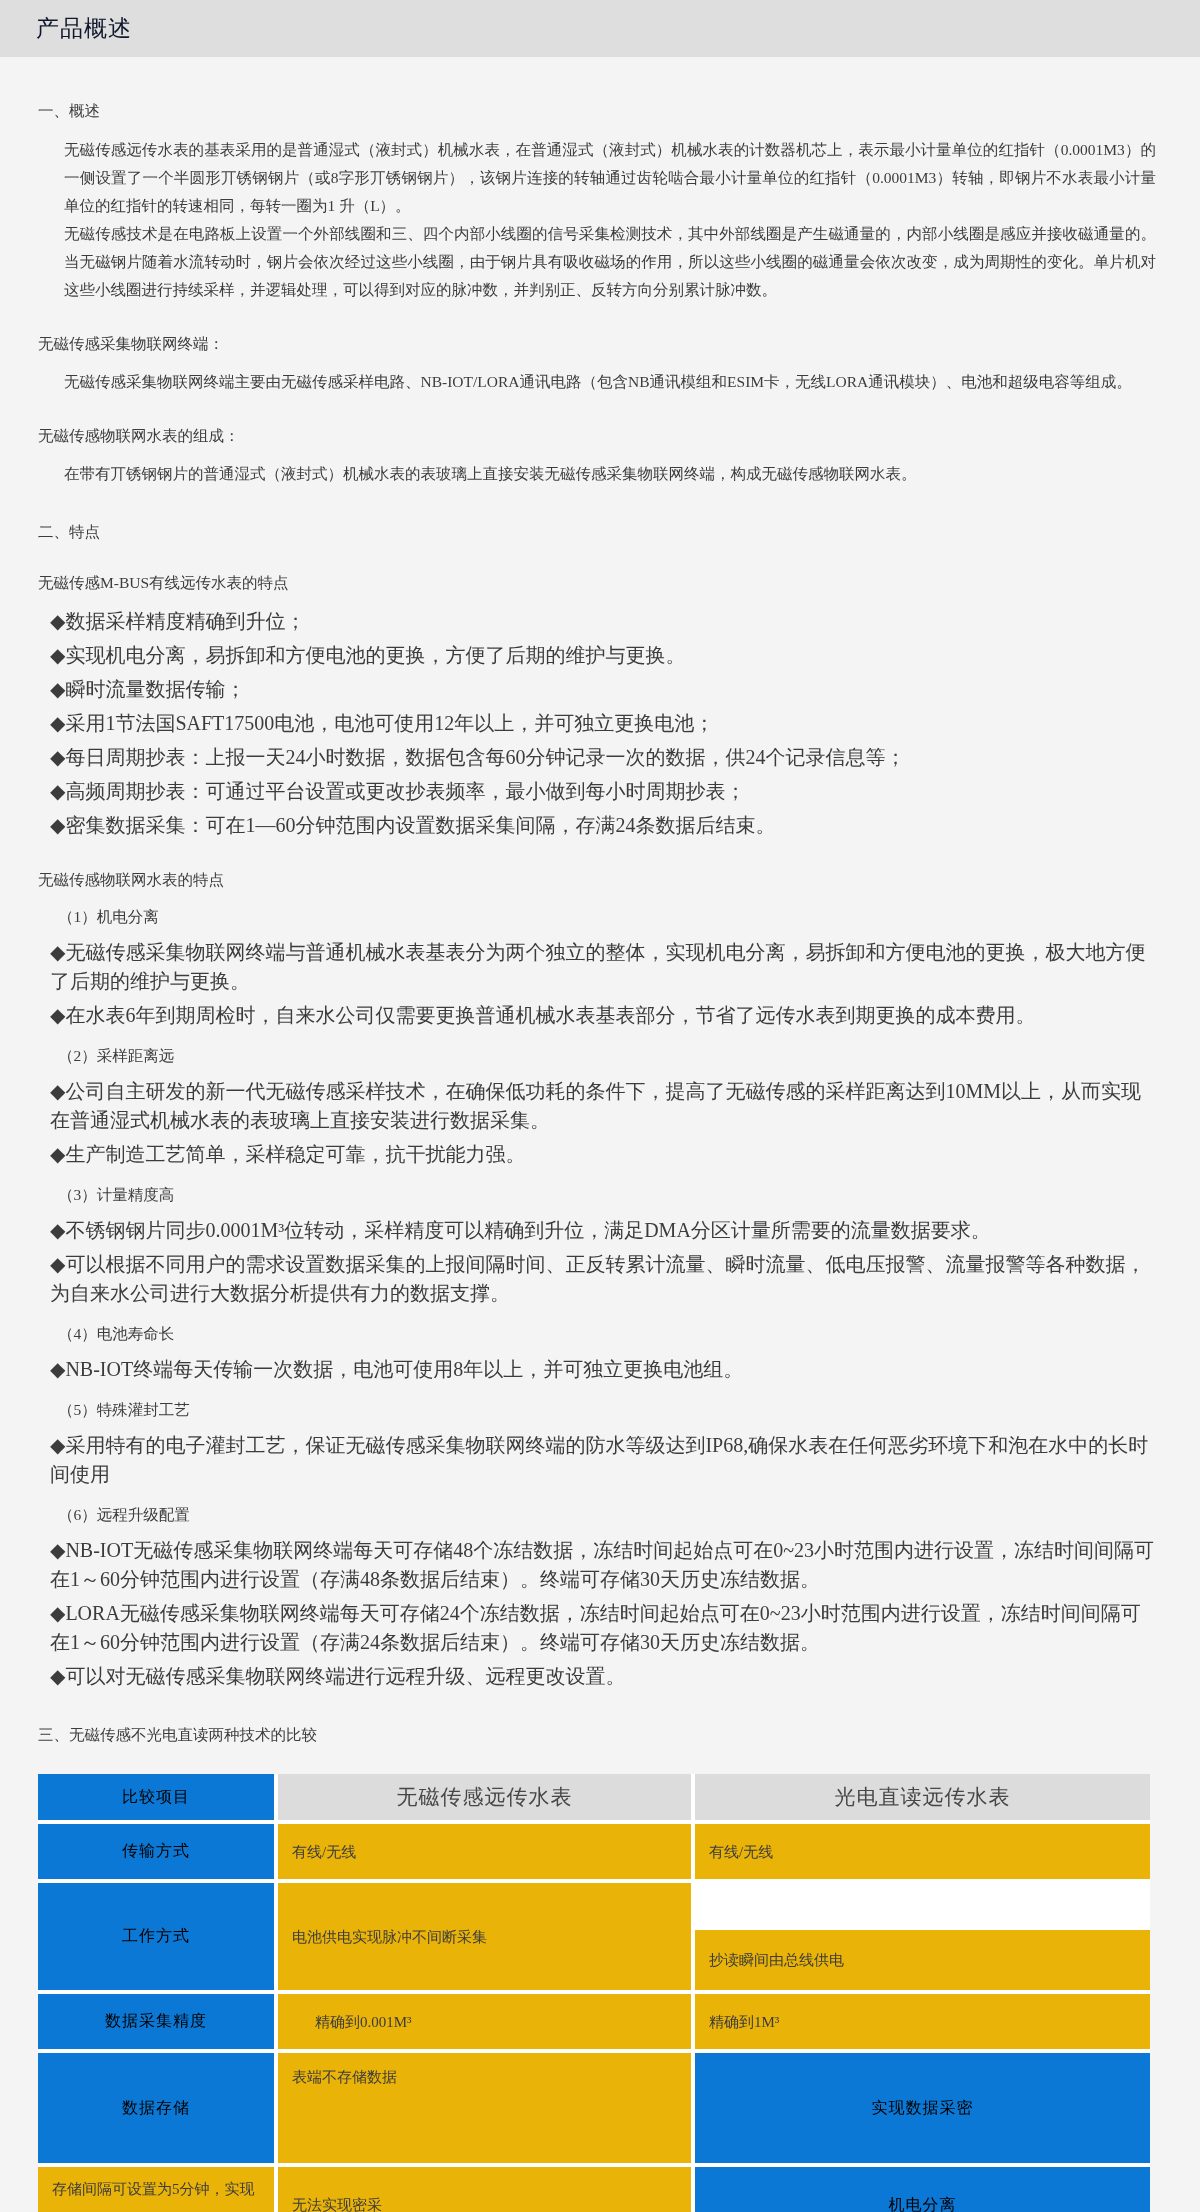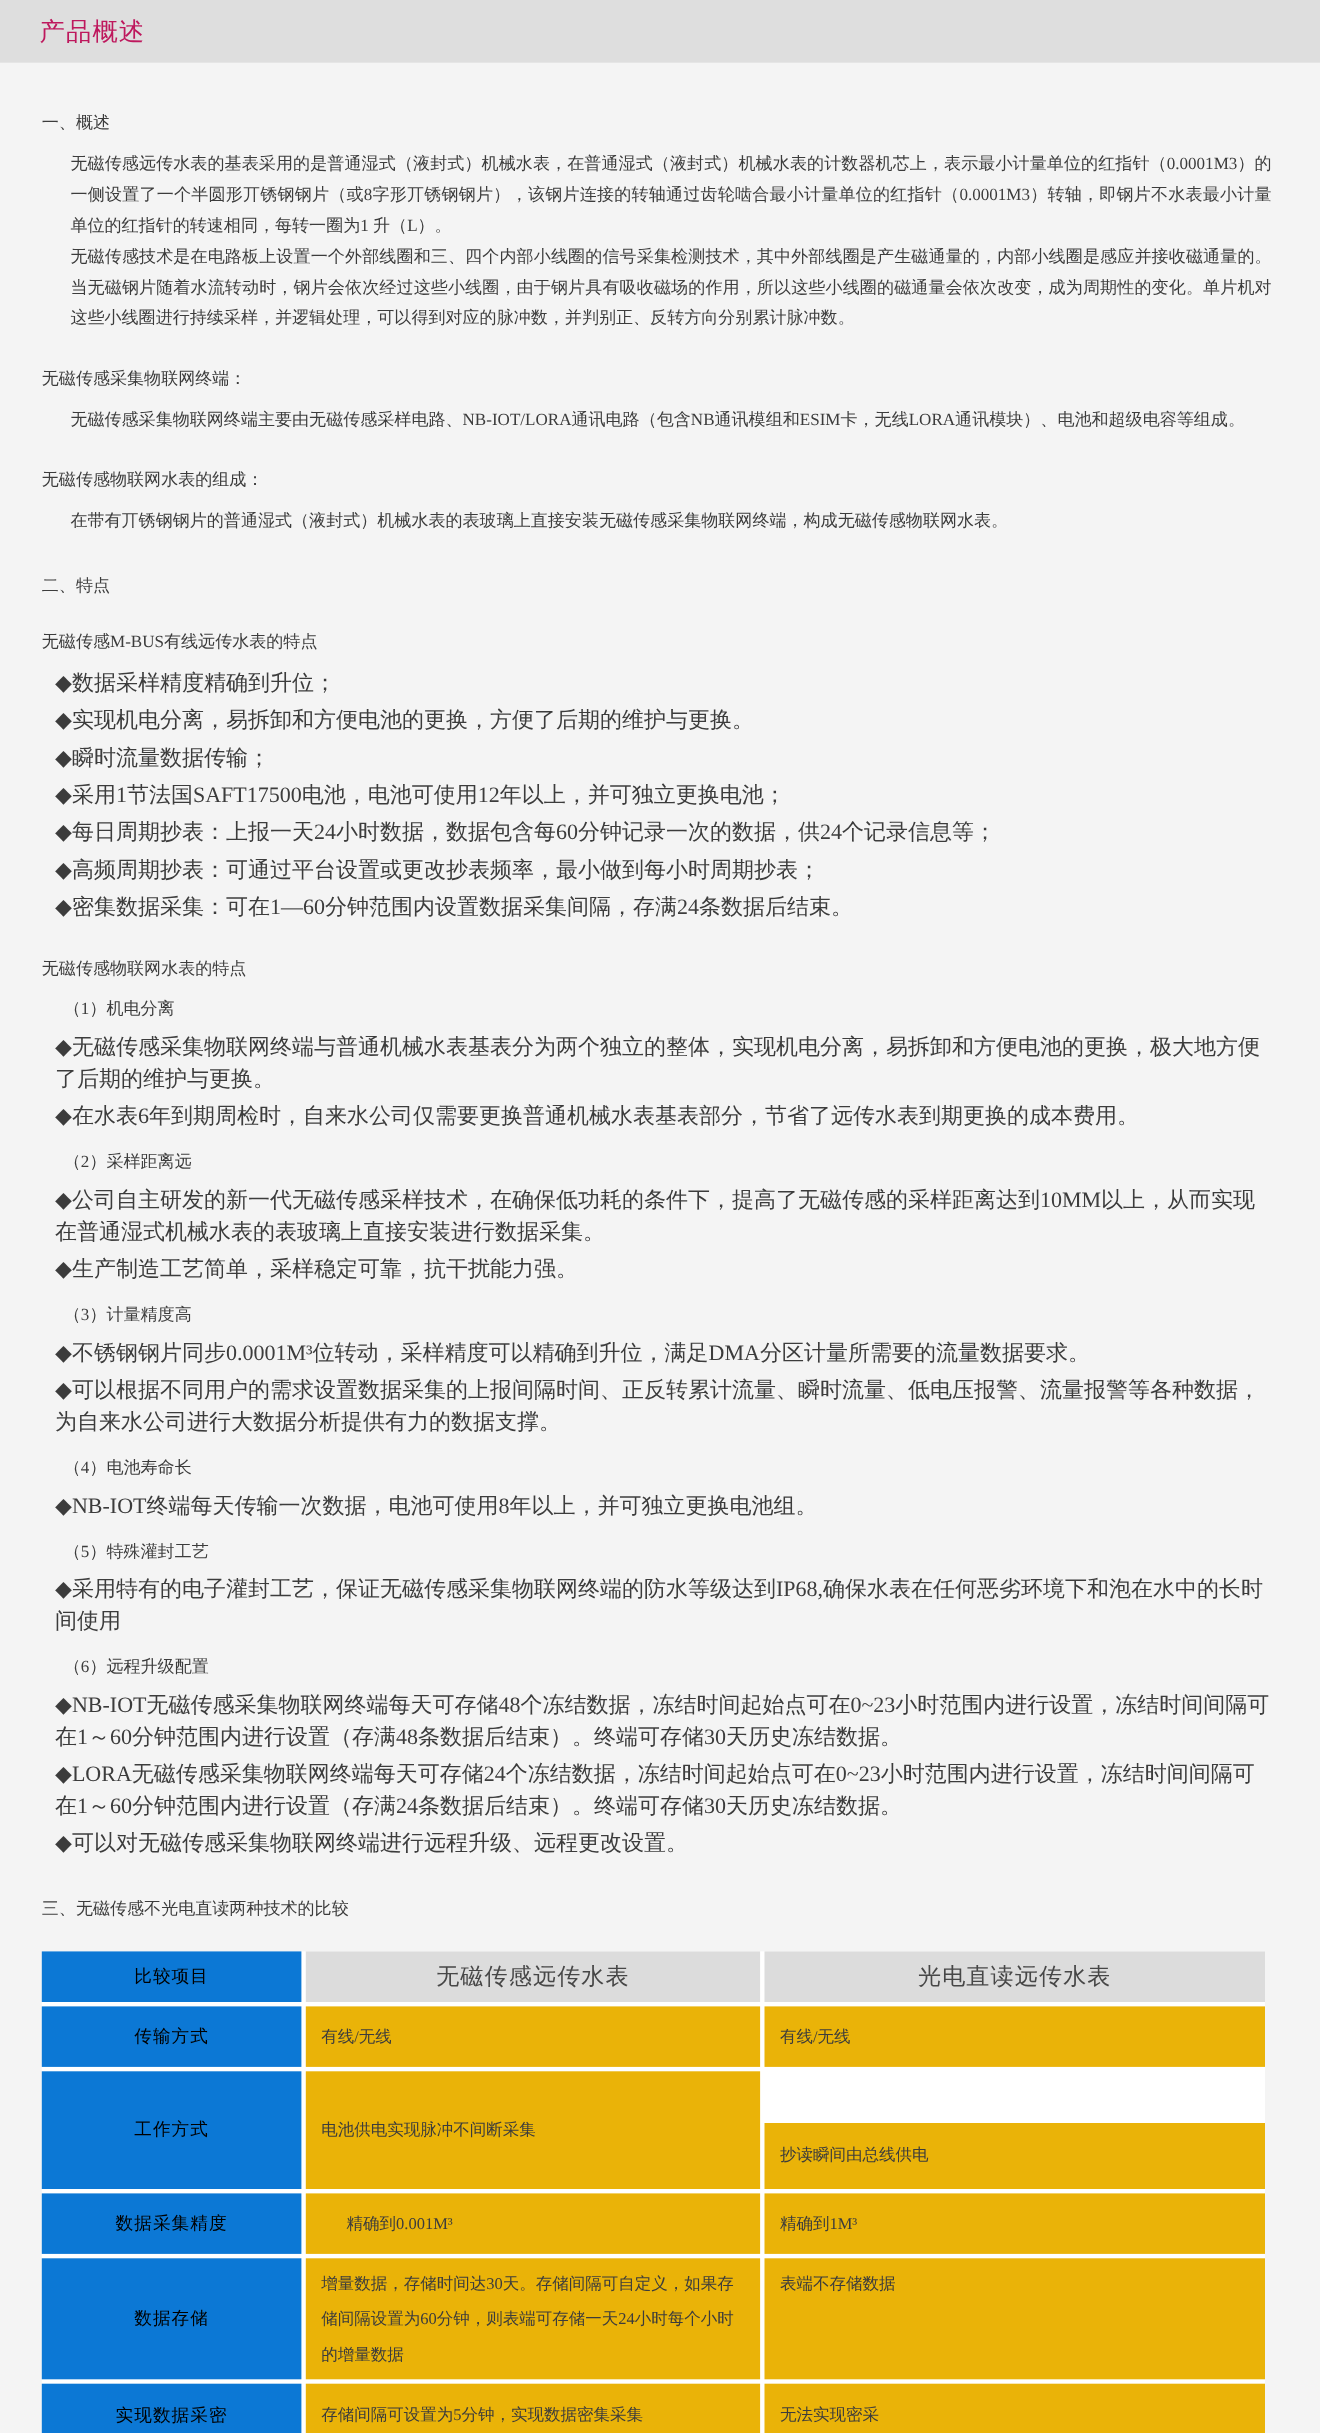--- a/index.html
+++ b/index.html
@@ -8,21 +8,21 @@
     background:#f4f4f4;
     font-family:"Liberation Serif","DejaVu Serif",serif;
     color:#3c3c3c;
     overflow:hidden;
   }
   .band{
     height:57px;background:#dedede;
     display:flex;align-items:center;
   }
   .band-title{
-    font-size:23px;color:#be185d;
+    font-size:23px;color:#0f172a;
     padding-left:36px;letter-spacing:1px;
   }
   .doc{padding:44px 44px 0 38px;}
   .h-sec{font-size:15.5px;margin:34px 0 14px 0;}
   .h-sec:first-child{margin-top:0;}
   .para{
     font-size:15.5px;line-height:28px;
     margin:0 0 0 26px;text-align:justify;
   }
   .lbl{font-size:15.5px;margin:30px 0 13px 0;}
@@ -110,21 +110,20 @@
       <div class="cell tl" style="min-height: 55px;">传输方式</div>
       <div class="cell td" style="min-height: 55px;">有线/无线</div>
       <div class="cell td" style="min-height: 55px;">有线/无线</div>
       <div class="cell tl" style="min-height: 60px;">工作方式</div>
       <div class="cell td" style="min-height: 60px;">电池供电实现脉冲不间断采集</div>
       <div class="cell td" style="min-height: 60px; margin-top: 47px;">抄读瞬间由总线供电</div>
       <div class="cell tl" style="min-height: 55px;">数据采集精度</div>
       <div class="cell td" style="min-height: 55px; padding-left: 37px;">精确到0.001M³</div>
       <div class="cell td" style="min-height: 55px;">精确到1M³</div>
       <div class="cell tl" style="min-height: 110px;">数据存储</div>
-      <div class="cell td top" style="min-height: 110px;">增量数据，存储时间达30天。存储间隔可自定义，如果存储间隔设置为60分钟，则表端可存储一天24小时每个小时的增量数据</div>
       <div class="cell td top" style="min-height: 110px;">表端不存储数据</div>
       <div class="cell tl" style="min-height: 58px;">实现数据采密</div>
       <div class="cell td" style="min-height: 58px;">存储间隔可设置为5分钟，实现数据密集采集</div>
       <div class="cell td" style="min-height: 58px;">无法实现密采</div>
       <div class="cell tl" style="min-height: 52px;">机电分离</div>
       <div class="cell td" style="min-height: 52px;">不支持</div>
       <div class="cell td" style="min-height: 52px;">支持</div>
       <div class="cell tl" style="min-height: 75px;">负累计流量统计</div>
       <div class="cell td top" style="min-height: 75px;">通过表端上传的存储数据可定位负累计流量具体出现时间段</div>
       <div class="cell td top" style="min-height: 75px;">不支持</div>

